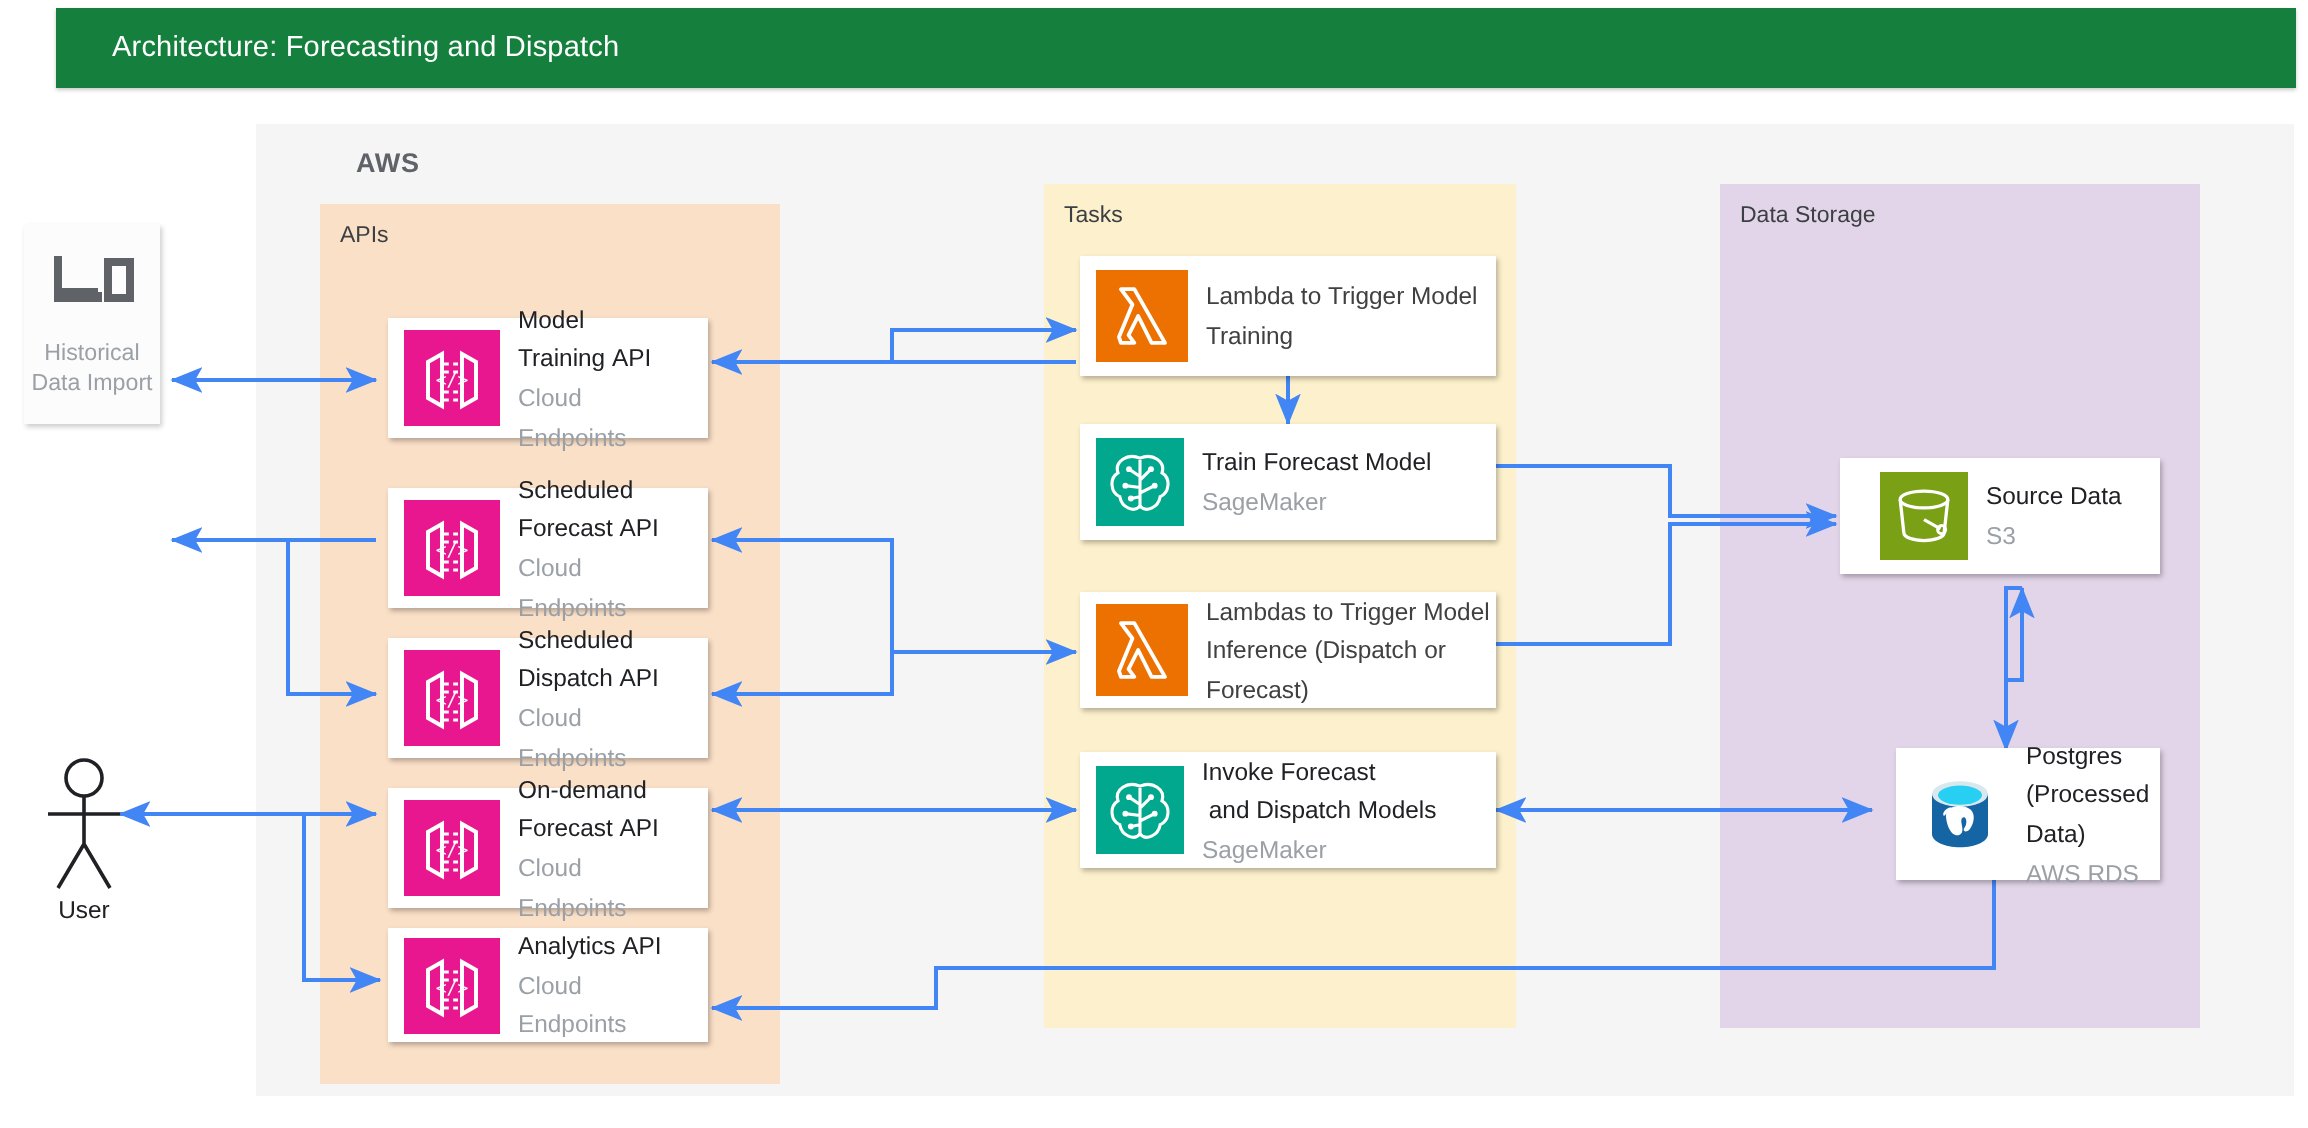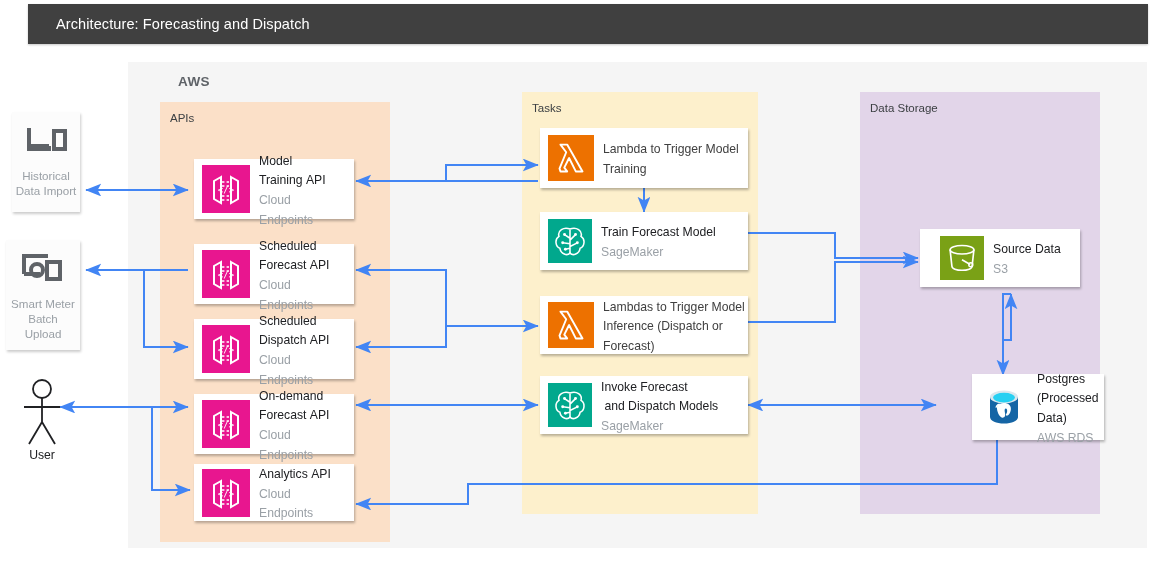--- a/index.html
+++ b/index.html
@@ -9,21 +9,21 @@
     background:#ffffff;
     font-family:"Liberation Sans", sans-serif;
     position:relative;
     overflow:hidden;
   }
   #canvas{position:absolute;left:0;top:0;width:1154px;height:564px;}
 
   
   .titlebar{
     position:absolute;left:28px;top:4px;width:1120px;height:40px;
-    background:#404040;
+    background:#15803d;
     box-shadow:0 1px 2px rgba(0,0,0,.22);
   }
   .titlebar .t{
     position:absolute;left:28px;top:0;height:40px;line-height:40px;
     color:#ffffff;font-size:14.5px;letter-spacing:.1px;white-space:nowrap;
   }
 
   
   .aws-box{
     position:absolute;left:128px;top:62px;width:1019px;height:486px;
@@ -147,31 +147,20 @@
     <span class="ico">
       <svg width="42" height="34" viewBox="0 0 42 34" aria-hidden="true">
         <path d="M4 4 L4 22 L24 22" fill="none" stroke="#5f6368" stroke-width="4"></path>
         <rect x="2" y="22" width="24" height="5" fill="#5f6368"></rect>
         <rect x="29" y="7" width="11" height="18" fill="none" stroke="#5f6368" stroke-width="4"></rect>
       </svg>
     </span>
     <span class="cap">Historical<br>Data&nbsp;Import</span>
   </div>
 
-  <div class="ext" style="left:6px;top:240px;width:74px;height:110px;">
-    <span class="ico">
-      <svg width="46" height="34" viewBox="0 0 46 34" aria-hidden="true">
-        <path d="M4 22 L4 4 L28 4" fill="none" stroke="#5f6368" stroke-width="4"></path>
-        <path d="M4 22 L20 22" fill="none" stroke="#5f6368" stroke-width="4"></path>
-        <circle cx="17" cy="18" r="6" fill="none" stroke="#5f6368" stroke-width="4"></circle>
-        <rect x="27" y="10" width="13" height="17" fill="none" stroke="#5f6368" stroke-width="4"></rect>
-      </svg>
-    </span>
-    <span class="cap">Smart&nbsp;Meter<br>Batch<br>Upload</span>
-  </div>
 
   <div class="actor" style="left:10px;top:378px;width:64px;height:92px;">
     <svg width="64" height="72" viewBox="0 0 64 72" aria-hidden="true">
       <circle cx="32" cy="11" r="9" fill="none" stroke="#202124" stroke-width="1.8"></circle>
       <path d="M32 20 L32 44 M14 29 L50 29 M32 44 L19 66 M32 44 L45 66" fill="none" stroke="#202124" stroke-width="1.8"></path>
     </svg>
     <span class="cap" style="top:70px;">User</span>
   </div>
 
   <div class="node" style="left:194px;top:159px;width:160px;height:60px;padding:6px 4px 6px 8px;">
@@ -330,21 +319,21 @@
         </g>
         <circle cx="33.6" cy="31.4" r="2.2" fill="none" stroke="#fff" stroke-width="1.6"></circle>
       </svg>
     </span>
     <span class="txt">
       <span class="title">Source&nbsp;Data</span><br>
       <span class="sub">S3</span>
     </span>
   </div>
 
-  <div class="node" style="left:972px;top:374px;width:132px;height:66px;padding:6px 4px 6px 8px;">
+  <div class="node" style="left:948px;top:374px;width:132px;height:66px;padding:6px 4px 6px 8px;">
     <span class="ico">
       <svg width="48" height="48" viewBox="0 0 48 48" aria-hidden="true">
         <path d="M10 14 L10 34 C10 37.8 16.3 40.6 24 40.6 C31.7 40.6 38 37.8 38 34 L38 14 Z" fill="#1565a5"></path>
         <ellipse cx="24" cy="14" rx="14" ry="6.4" fill="#d9e7ee"></ellipse>
         <ellipse cx="24" cy="14.6" rx="11" ry="4.8" fill="#27d0f2"></ellipse>
         <g fill="#ffffff">
           <path d="M17.4 22.5 c2.6 -3.2 9.2 -3.4 12 -0.6 c2.4 2.4 1.6 6.6 -0.2 9.2 c-1 1.5 -2.6 2.2 -3.2 1.2 c-0.5 -0.9 0.6 -1.6 1 -3.1 c0.4 -1.5 0.1 -3.4 -1 -3.6 c-1.1 -0.2 -1.5 1.1 -1.3 2.6 c0.2 1.7 0.9 3.4 0.3 4.9 c-0.5 1.3 -2.1 1.9 -3.4 1.4 c-1.9 -0.7 -3.2 -3.1 -3.9 -5.4 c-0.8 -2.7 -1 -4.9 -0.3 -6.6 z"></path>
           <path d="M19.6 20.6 c-1.6 0.2 -3.2 1.2 -3.8 2.7 c-0.4 1 -0.2 1.6 0.2 1.6 c0.5 0 0.8 -0.7 1.3 -1.4 c0.7 -1 1.6 -1.6 2.6 -1.9 z"></path>
         </g>
       </svg>

